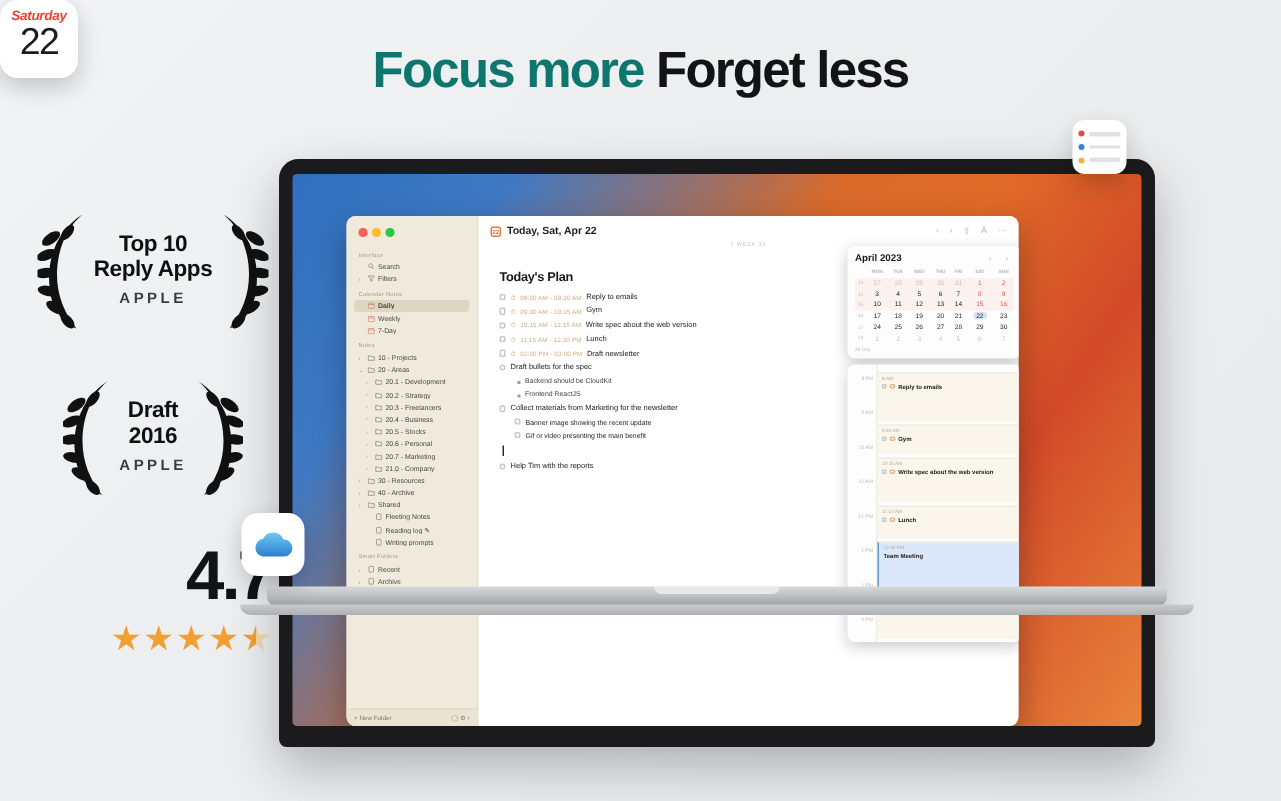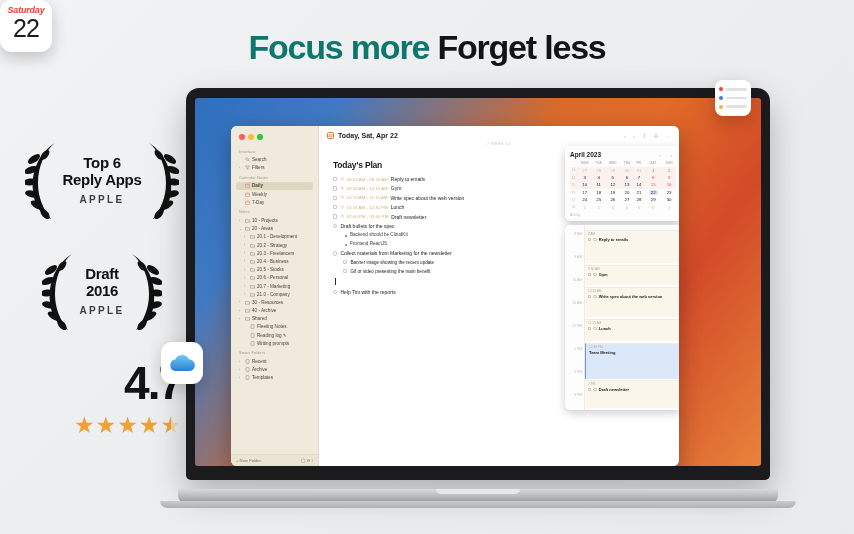--- a/index.html
+++ b/index.html
@@ -33,21 +33,21 @@
   #rating .score { font-size:46px; font-weight:bold; color:#111315; letter-spacing:-2px; line-height:1; }
   #rating .stars { margin-top:8px; font-size:23px; letter-spacing:1px; line-height:1; }
   #rating .star { color:#f2a033; }
   #rating .star.half {
     background:linear-gradient(90deg,#f2a033 50%,#f6d7a8 50%);
     -webkit-background-clip:text; background-clip:text; color:transparent;
   }
   #rating .rlabel { margin-top:9px; font-size:14.5px; font-weight:bold; color:#111315; letter-spacing:-.3px;}
 
   
-  #laptop { position:absolute; left:178px; top:88px; width:600px; height:420px; }
+  #laptop { position:absolute; left:178px; top:106px; width:600px; height:304px; }
   .lid {
     position:absolute; left:8px; top:0; width:584px; height:392px;
     background:#1b1b1d; border-radius:13px 13px 5px 5px;
     box-shadow:0 14px 34px rgba(0,0,0,.26);
     padding:10px 9px 14px 9px;
   }
   .screen { position:relative; width:100%; height:100%; border-radius:3px; overflow:hidden;
             background:linear-gradient(125deg,#2f6fbe 0%,#3f79c3 18%,#d96a2a 45%,#e06a28 58%,#d24a28 75%,#e8833a 100%); }
   .base { position:absolute; left:0; bottom:6px; width:600px; height:13px;
           background:linear-gradient(180deg,#d7d9db 0%,#b9bcbf 55%,#9a9da0 100%);
@@ -160,21 +160,21 @@
         <ellipse cx="9" cy="20" rx="7" ry="3.4" transform="rotate(-35 9 20)"></ellipse>
         <ellipse cx="6" cy="31" rx="7" ry="3.4" transform="rotate(-20 6 31)"></ellipse>
         <ellipse cx="5" cy="43" rx="7" ry="3.4" transform="rotate(-5 5 43)"></ellipse>
         <ellipse cx="7" cy="55" rx="7" ry="3.4" transform="rotate(12 7 55)"></ellipse>
         <ellipse cx="12" cy="66" rx="7" ry="3.4" transform="rotate(30 12 66)"></ellipse>
         <ellipse cx="20" cy="75" rx="6" ry="3.2" transform="rotate(48 20 75)"></ellipse>
         <ellipse cx="20" cy="16" rx="6" ry="3" transform="rotate(-50 20 16)"></ellipse>
       </g>
     </svg>
     <div class="btext">
-      <div class="bmain"><span>Top 6</span></div>
+      <div class="bmain"><span>Top 10</span></div>
       <div class="bmain"><span>Reply Apps</span></div>
       <div class="bsub">APPLE</div>
     </div>
     <svg class="laurel" viewBox="0 0 34 82" style="transform:scaleX(-1)">
       <g fill="#111">
         <path d="M30 4 C14 14 6 32 8 52 C9 66 16 76 26 80 C18 70 13 58 13 44 C13 27 20 12 30 4Z"></path>
         <ellipse cx="9" cy="20" rx="7" ry="3.4" transform="rotate(-35 9 20)"></ellipse>
         <ellipse cx="6" cy="31" rx="7" ry="3.4" transform="rotate(-20 6 31)"></ellipse>
         <ellipse cx="5" cy="43" rx="7" ry="3.4" transform="rotate(-5 5 43)"></ellipse>
         <ellipse cx="7" cy="55" rx="7" ry="3.4" transform="rotate(12 7 55)"></ellipse>

